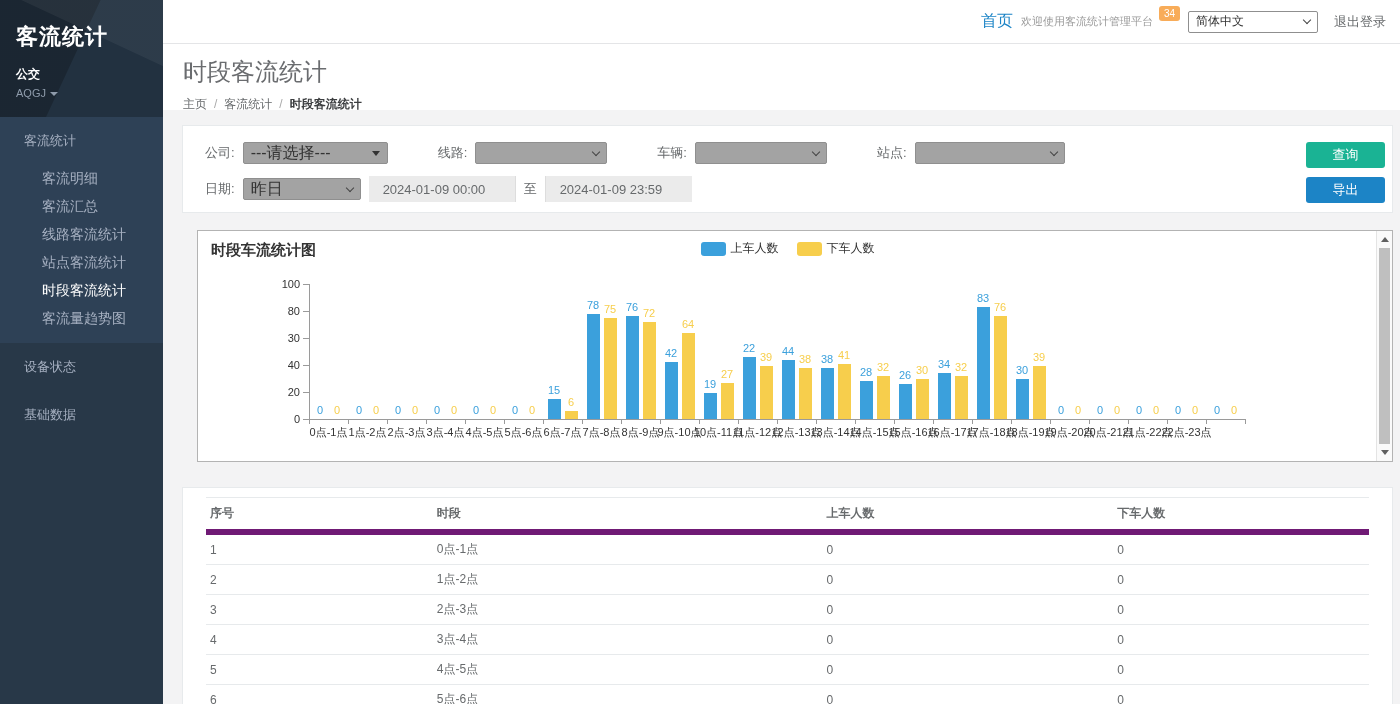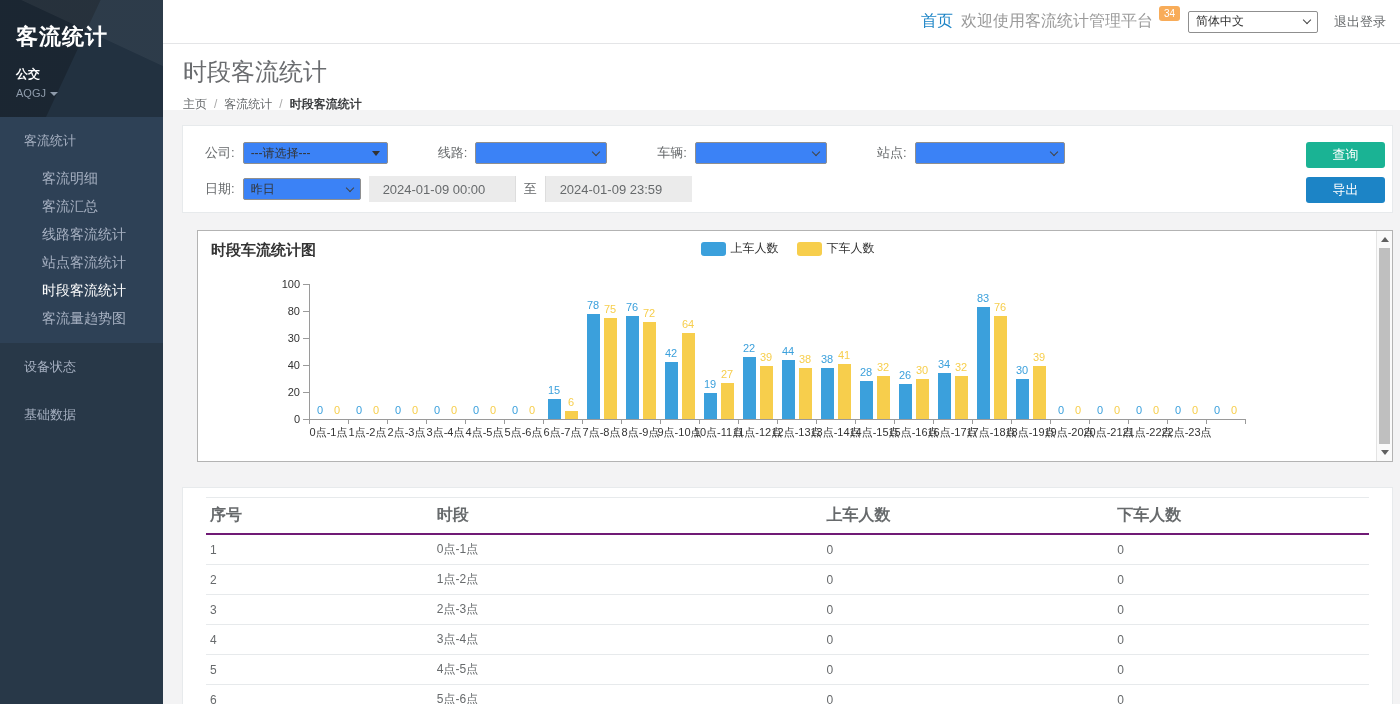--- a/index.html
+++ b/index.html
@@ -21,21 +21,21 @@
   .nav-sub { list-style:none; padding-bottom:10px; }
   .nav-sub li { padding:5px 6px 5px 42px; font-size:14px; color:#a7b1c2; cursor:pointer; white-space:nowrap; }
   .nav-sub li.current { color:#ffffff; }
   .nav-item { padding:15px 24px; font-size:13px; color:#a7b1c2; cursor:pointer; }
 
   
   .main { position:absolute; left:163px; top:0; width:1237px; height:704px; }
   .topbar { height:44px; background:#fff; border-bottom:1px solid #e4e5e7;
     display:flex; align-items:center; justify-content:flex-end; padding-right:14px; }
   .tb-home { color:#1c84c6; font-size:16px; cursor:pointer; }
-  .tb-welcome { color:#9a9a9a; font-size:16px; margin-left:8px; }
+  .tb-welcome { color:#9a9a9a; font-size:11px; margin-left:8px; }
   .tb-badge { background:#f8ac59; color:#fff; font-size:10px; padding:2px 5px; border-radius:3px;
     position:relative; top:-8px; margin-left:6px; }
   .tb-select { width:130px; height:22px; border:1px solid #8f8f8f; border-radius:2px; background:#fff;
     display:flex; align-items:center; justify-content:space-between; padding:0 7px; margin-left:8px;
     font-size:12px; color:#333; cursor:pointer; }
   .chev { display:inline-block; width:6px; height:6px; border-right:1px solid #444; border-bottom:1px solid #444;
     transform:rotate(45deg); margin-top:-3px; }
   .tb-logout { color:#676a6c; font-size:13px; margin-left:16px; cursor:pointer; }
 
   .page-heading { background:#fff; height:66px; padding:12px 0 0 20px; }
@@ -45,22 +45,22 @@
   .breadcrumb .curr { font-weight:bold; color:#3c3e40; }
 
   .content { background:#f3f3f4; height:594px; padding:15px 7px 0 19px; overflow:hidden; }
 
   
   .panel { background:#fff; border:1px solid #e7eaec; }
   .filter-panel { position:relative; padding:16px 110px 14px 22px; height:88px; }
   .f-row { display:flex; align-items:center; }
   .f-row + .f-row { margin-top:12px; }
   .f-label { font-size:13px; color:#676a6c; margin-right:8px; white-space:nowrap; }
-  .sel { height:22px; border:1px solid #8f8f8f; border-radius:2px; background:#3b82f6; display:flex;
-    align-items:center; justify-content:space-between; padding:0 7px; font-size:12px; color:#333; cursor:pointer; }
+  .sel { height:22px; border:1px solid #8f8f8f; border-radius:2px; background:#a3a3a3; display:flex;
+    align-items:center; justify-content:space-between; padding:0 7px; font-size:16px; color:#333; cursor:pointer; }
   .sel .tri { width:0; height:0; border-left:4px solid transparent; border-right:4px solid transparent;
     border-top:5px solid #333; }
   .w145{width:145px;} .w132{width:132px;} .w150{width:150px;} .w118{width:118px;}
   .gap{margin-left:50px;}
   .date-box { height:26px; background:#ebebeb; color:#676a6c; font-size:13px; display:flex; align-items:center;
     padding:0 14px; min-width:146px; cursor:pointer; }
   .date-sep { height:26px; background:#fff; border:1px solid #ddd; border-top:none; border-bottom:none;
     color:#676a6c; font-size:13px; display:flex; align-items:center; padding:0 8px; }
   .filter-buttons { position:absolute; right:7px; top:16px; }
   .btn { display:block; width:79px; height:26px; border:none; border-radius:3px; color:#fff; font-size:13px;
@@ -91,22 +91,22 @@
   .cs-up { top:1px; } .cs-down { bottom:1px; }
   .tri-up { width:0; height:0; border-left:4px solid transparent; border-right:4px solid transparent;
     border-bottom:5px solid #606060; }
   .tri-down { width:0; height:0; border-left:4px solid transparent; border-right:4px solid transparent;
     border-top:5px solid #606060; }
   .cs-thumb { position:absolute; left:2px; top:17px; bottom:17px; width:11px; background:#bfbfbf; }
 
   
   .table-panel { margin-top:25px; padding:9px 23px 10px 23px; min-height:230px; }
   table.data { width:100%; border-collapse:collapse; border-top:1px solid #e7eaec; }
-  table.data th { text-align:left; font-size:16px; color:#676a6c; font-weight:bold; padding:7px 4px;
-    border-bottom:2px solid #701a75; }
+  table.data th { text-align:left; font-size:12px; color:#676a6c; font-weight:bold; padding:7px 4px;
+    border-bottom:6px solid #701a75; }
   table.data td { font-size:12px; color:#676a6c; padding:6px 4px; border-bottom:1px solid #e7eaec; }
   .c0{width:19.5%;} .c1{width:33.5%;} .c2{width:25%;} .c3{width:22%;}
 </style>
 </head>
 <body>
 
 <aside class="sidebar">
   <div class="logo-panel">
     <div class="logo-title">客流统计</div>
     <div class="logo-org">公交</div>

